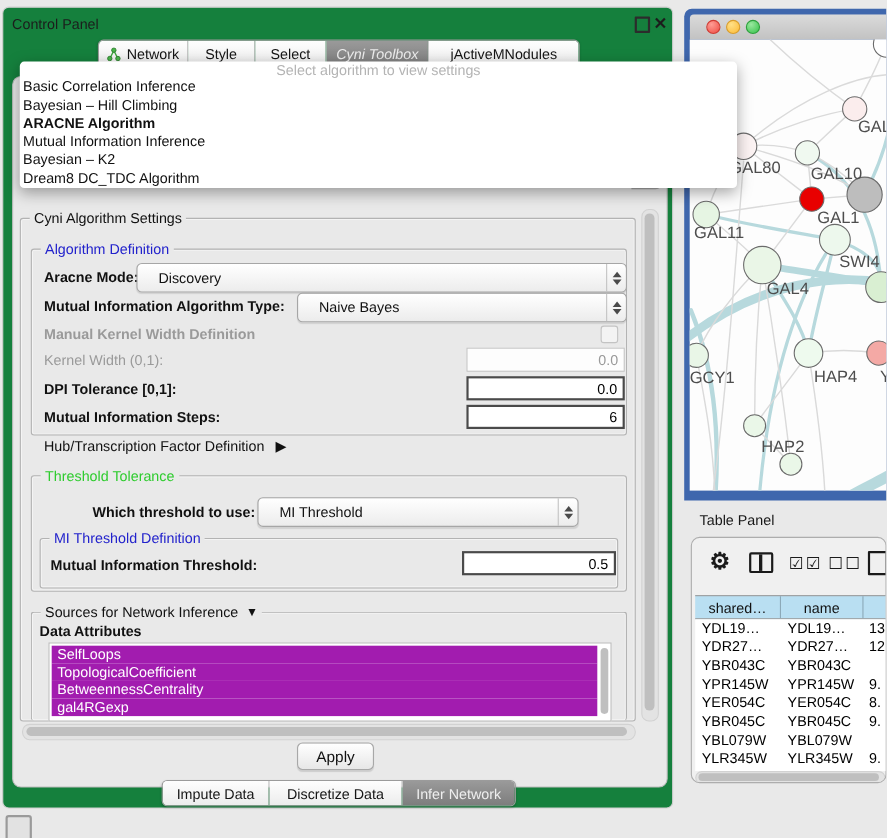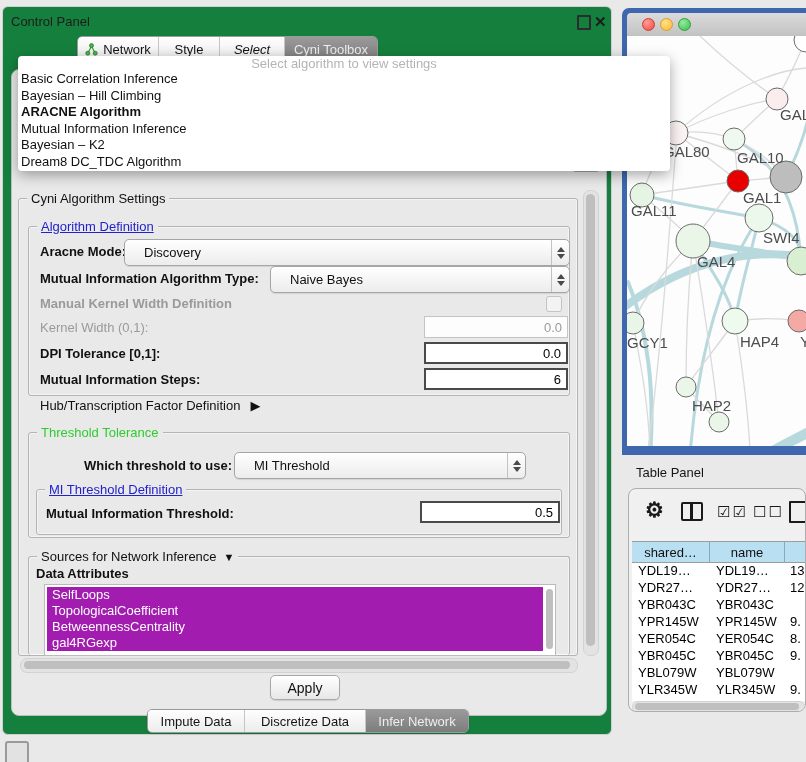--- a/index.html
+++ b/index.html
@@ -17,21 +17,21 @@
   .si{display:flex;align-items:center;justify-content:center;gap:5px;font-size:13px;color:#141414;
       background:linear-gradient(#fefefe,#ececec);border-left:1px solid #c6c6c6;}
   .si:first-child{border-left:none;}
   .si.sel{background:linear-gradient(#9a9a9a,#7d7d7d);color:#eeeeee;}
   
   .cp-main{position:absolute;left:8px;top:62px;width:594px;height:645px;border:1px solid #bdbdbd;
            border-radius:8px;background:#e9e9e9;}
   
   .gb{position:absolute;border:1px solid #b3b3b3;border-radius:3px;box-shadow:inset 0 0 0 1px rgba(255,255,255,.5);}
   .gb-t{position:absolute;top:-8px;left:8px;background:#e9e9e9;padding:0 4px;font-size:13px;white-space:nowrap;display:flex;align-items:center;gap:7px;}
-  .t-blue{color:#2222cc;text-decoration:underline;}
+  .t-blue{color:#2222cc;}
   .t-green{color:#2ecc2e;}
   .lbl{position:absolute;font-size:13px;white-space:nowrap;}
   .b{font-weight:bold;}
   .dis{color:#9a9a9a;}
   
   .combo{position:absolute;display:flex;align-items:center;border:1px solid #a6a6a6;border-radius:5px;
          background:linear-gradient(#ffffff,#ececec);font-size:13px;box-shadow:0 1px 1px rgba(0,0,0,.1);}
   .cv{flex:1;padding-left:19px;white-space:nowrap;overflow:hidden;}
   .ar{width:17px;align-self:stretch;display:flex;flex-direction:column;align-items:center;justify-content:center;gap:2px;border-left:1px solid #c2c2c2;}
   .tu{width:0;height:0;border-left:4px solid transparent;border-right:4px solid transparent;border-bottom:5px solid #4a4a4a;}
@@ -86,39 +86,42 @@
 </head>
 <body>
 
 <div class="stage">
 
   <div class="cp-window">
     <div class="cp-title">Control Panel</div>
     <div class="float-ic" style="left:574px;top:8px;"></div>
     <div class="close-ic" style="left:591px;top:7px;">✕</div>
 
-    <div class="seg" style="left:74px;top:29px;height:24px;">
+    <div class="seg" style="left:86px;top:29px;height:24px;">
       <div class="si" style="width:80px;">
         <svg width="13" height="13" viewBox="0 0 13 13">
           <line x1="6.5" y1="3" x2="3" y2="10" stroke="#3aa53a" stroke-width="1.2"></line>
           <line x1="6.5" y1="3" x2="10" y2="10" stroke="#3aa53a" stroke-width="1.2"></line>
           <circle cx="6.5" cy="2.6" r="2" fill="#49b649" stroke="#2c7c2c" stroke-width="0.8"></circle>
           <circle cx="2.8" cy="10.2" r="2" fill="#49b649" stroke="#2c7c2c" stroke-width="0.8"></circle>
           <circle cx="10.2" cy="10.2" r="2" fill="#49b649" stroke="#2c7c2c" stroke-width="0.8"></circle>
         </svg>
         <span>Network</span>
       </div>
       <div class="si" style="width:60px;">
           <span>Style</span>
         </div>
-      <div class="si" style="width:64px;font-style:italic;">
+      <div class="si" style="width:64px;">
           <span>Select</span>
         </div>
-      <div class="si sel" style="width:92px;">
+      <div class="si sel" style="width:92px;font-style:italic;">
           <span>Cyni Toolbox</span>
+        </div>
+      <div class="si" style="width:136px;">
+          <span>jActiveMNodules</span>
         </div>
     </div>
 
     <div class="cp-main"></div>
   </div>
 
   <div class="gb" style="left:18px;top:198px;width:558px;height:456px;">
     <span class="gb-t">Cyni Algorithm Settings</span>
   </div>
 

